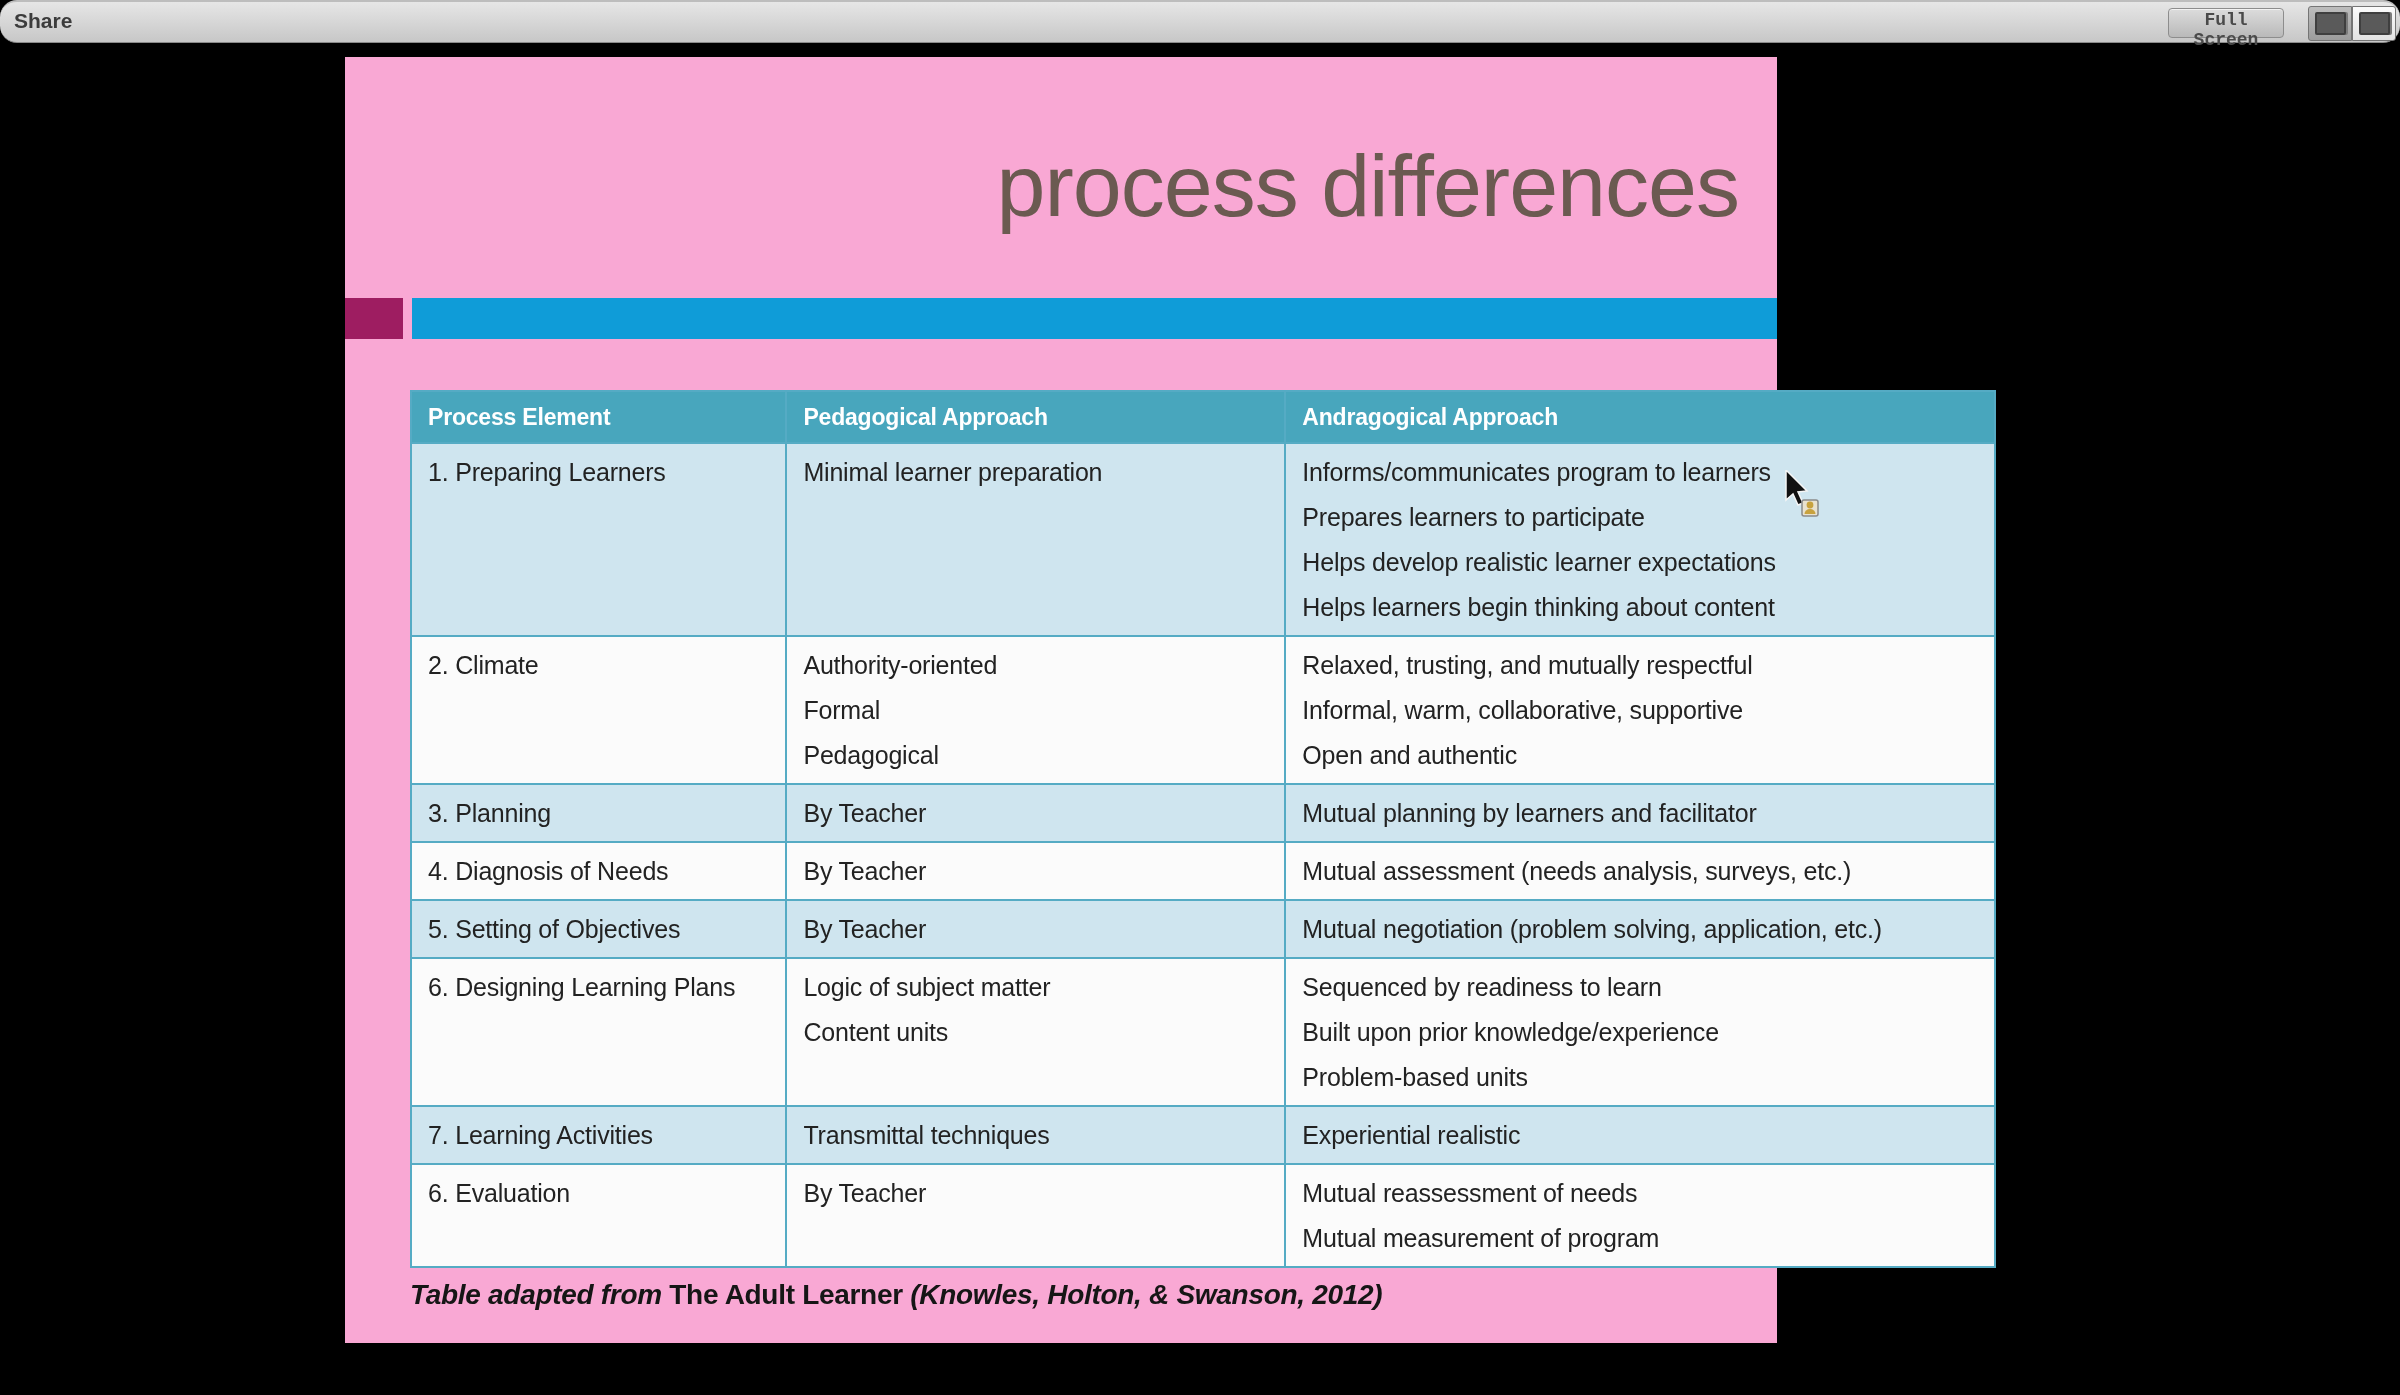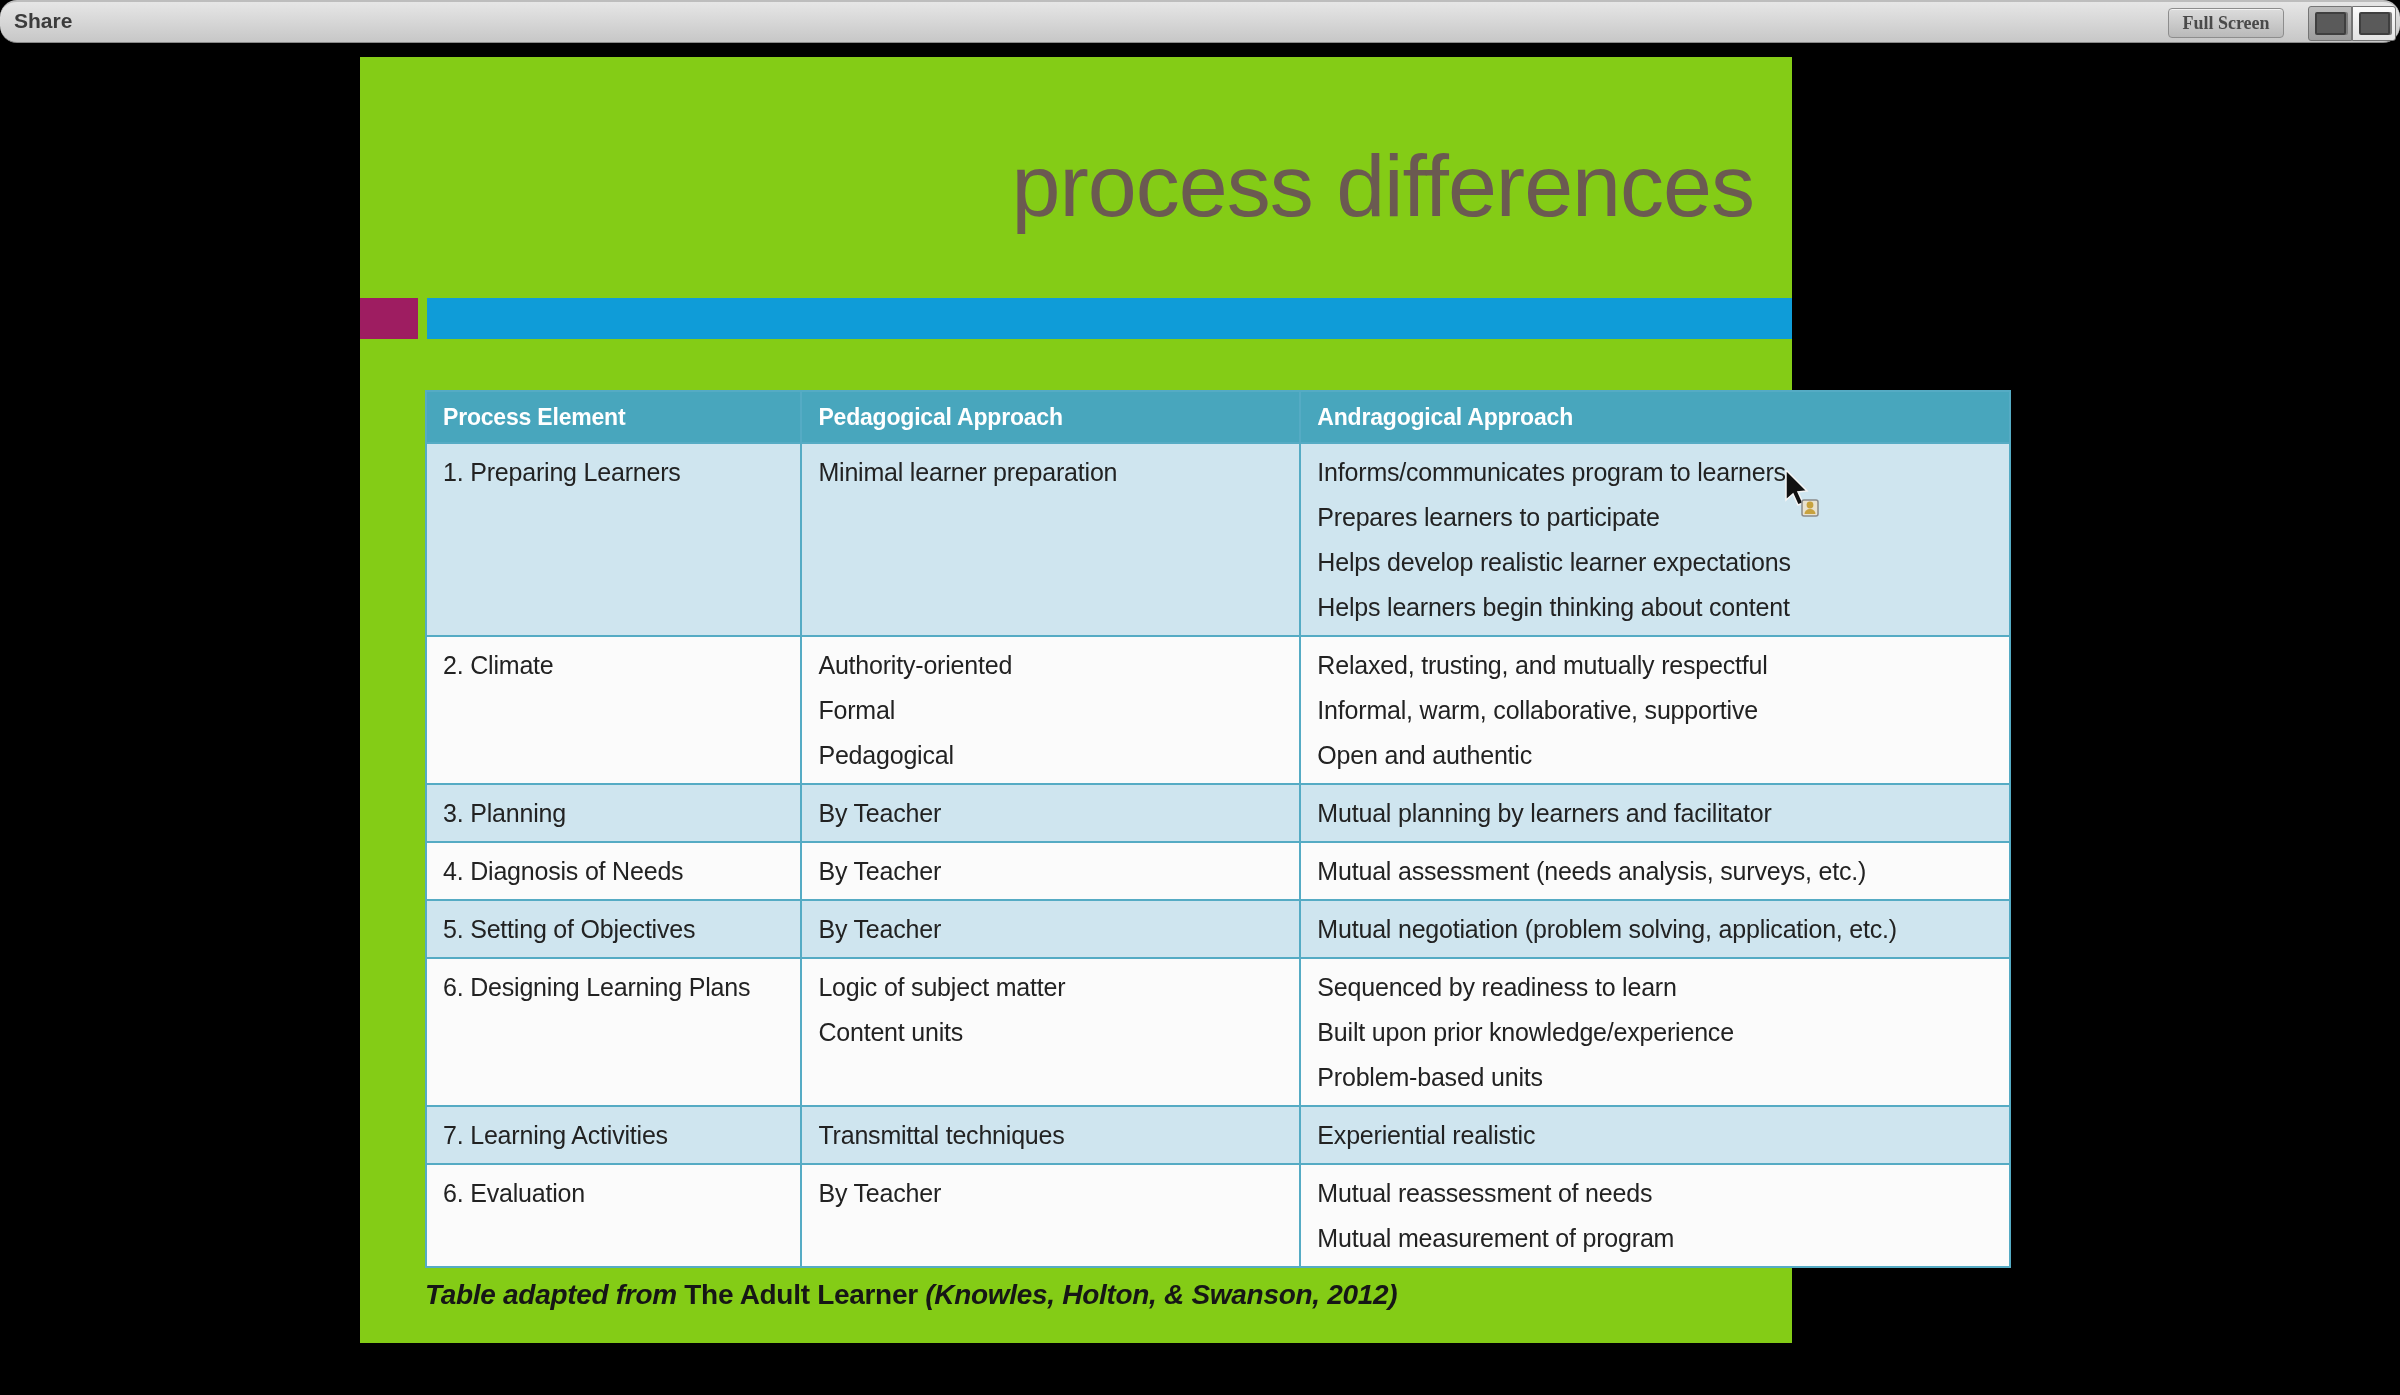--- a/index.html
+++ b/index.html
@@ -18,43 +18,42 @@
     border-radius:17px;
   }
   .share-label {
     position:absolute; left:14px; top:7px;
     font-size:21px; font-weight:bold; color:#3c3c3c;
   }
   .fullscreen-btn {
     position:absolute; right:116px; top:6px; width:116px; height:30px;
     background:linear-gradient(#dcdcdc,#b9b9b9);
     border:1px solid #8d8d8d; border-radius:4px;
-    font-family:Liberation Serif, serif;
+    font-family:Liberation Mono, monospace;
     font-size:18px; font-weight:bold; color:#4a4a4a;
     box-shadow:inset 0 1px 0 rgba(255,255,255,.65);
     cursor:pointer;
   }
   .view-toggle { position:absolute; right:4px; top:4px; display:flex; }
   .view-btn {
     width:44px; height:35px; box-sizing:border-box;
     border:1px solid #757575; display:flex; align-items:center; justify-content:center;
     cursor:pointer;
   }
   .view-btn.dark  { background:linear-gradient(#bdbdbd,#9c9c9c); border-radius:3px 0 0 3px; }
   .view-btn.light { background:linear-gradient(#fbfbfb,#e3e3e3); border-radius:0 3px 3px 0; }
   .mini-screen {
     width:27px; height:19px; background:#5a5a5a;
     border:2px solid #3f3f3f; border-radius:2px;
     box-shadow:2px 0 0 #7a7a7a;
   }
   
   .slide {
     position:absolute; left:345px; top:57px; width:1432px; height:1286px;
-    background:#84cc16;
-    margin-left:15px;
+    background:#f9a8d4;
   }
   .slide-title {
     position:absolute; top:78px; right:38px;
     font-size:88px; letter-spacing:-1px; font-weight:400;
     color:#6b5a51; white-space:nowrap;
   }
   .bar-magenta {
     position:absolute; left:0; top:241px; width:58px; height:41px;
     background:#9e1d61;
   }

